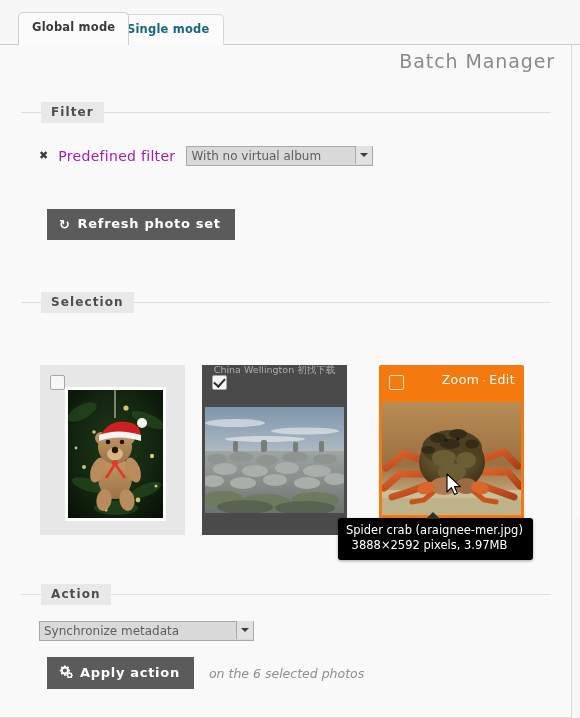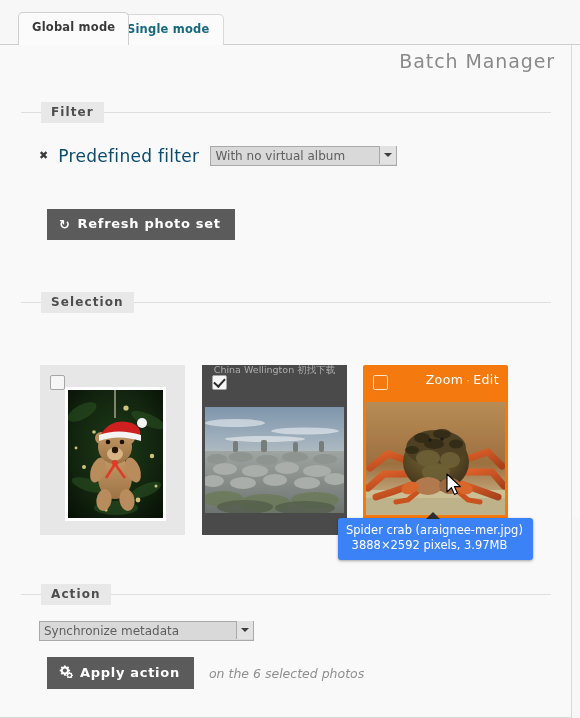--- a/index.html
+++ b/index.html
@@ -117,22 +117,22 @@
 
   .xmark {
     color: #3a3a3a;
     font-size: 11px;
     font-weight: bold;
     cursor: pointer;
     display: inline-block;
     vertical-align: middle;
   }
   .lbl {
-    color: #0c4a6e;
-    font-size: 17px;
+    color: #a21caf;
+    font-size: 14px;
     letter-spacing: 0.3px;
     display: inline-block;
     vertical-align: middle;
   }
 
   select.sel {
     -webkit-appearance: none;
     appearance: none;
     box-sizing: border-box;
     font-family: "DejaVu Sans", "Liberation Sans", sans-serif;
@@ -212,21 +212,21 @@
   }
   .thumb .box {
     position: absolute;
     left: 0; top: 0;
     width: 145px; height: 170px;
     box-sizing: border-box;
     overflow: hidden;
   }
   .thumb.t1 { left: 0; }
   .thumb.t2 { left: 162px; }
-  .thumb.t3 { left: 323px; padding-left: 40px; }
+  .thumb.t3 { left: 339px; padding-left: 40px; }
 
   .thumb.t1 .box { background: #e7e7e7; }
   .thumb.t2 .box { background: #4a4a4a; }
   .thumb.t3 .box { background: #f4790e; border-radius: 2px; }
 
   .cap {
     position: absolute;
     left: 0; top: -1px;
     width: 145px;
     height: 14px;
@@ -303,21 +303,21 @@
     overflow: hidden;
     background: #a8763d;
   }
 
   
   .tooltip {
     position: absolute;
     left: 338px; top: 518px;
     width: 195px;
     box-sizing: border-box;
-    background: #3b82f6;
+    background: #000000;
     color: #ffffff;
     border-radius: 3px;
     padding: 5px 20px 7px 8px;
     font-size: 11.5px;
     line-height: 15px;
     text-align: center;
     z-index: 30;
     box-shadow: 0 1px 3px rgba(0,0,0,0.35);
   }
   .tooltip .arrow {

